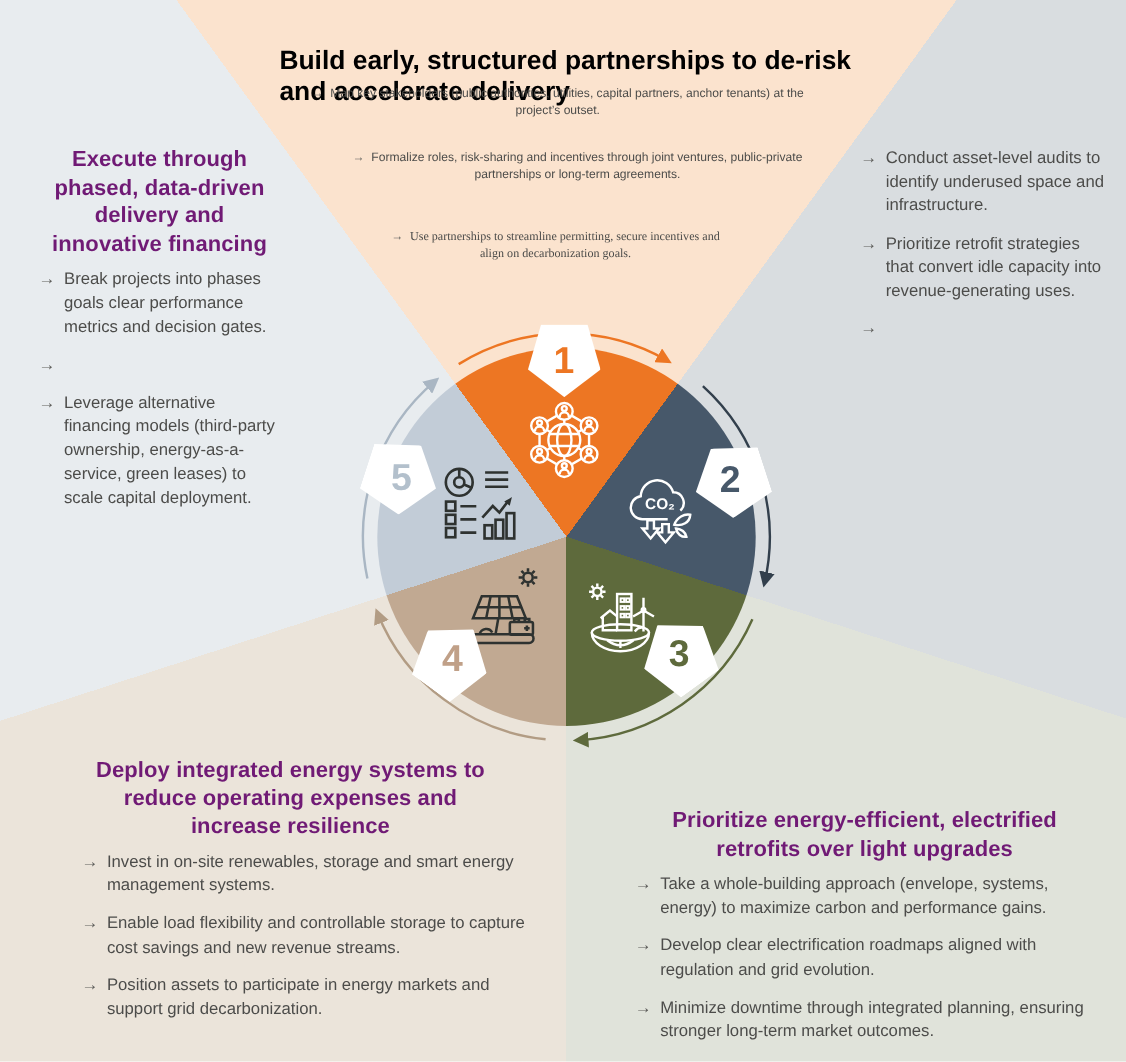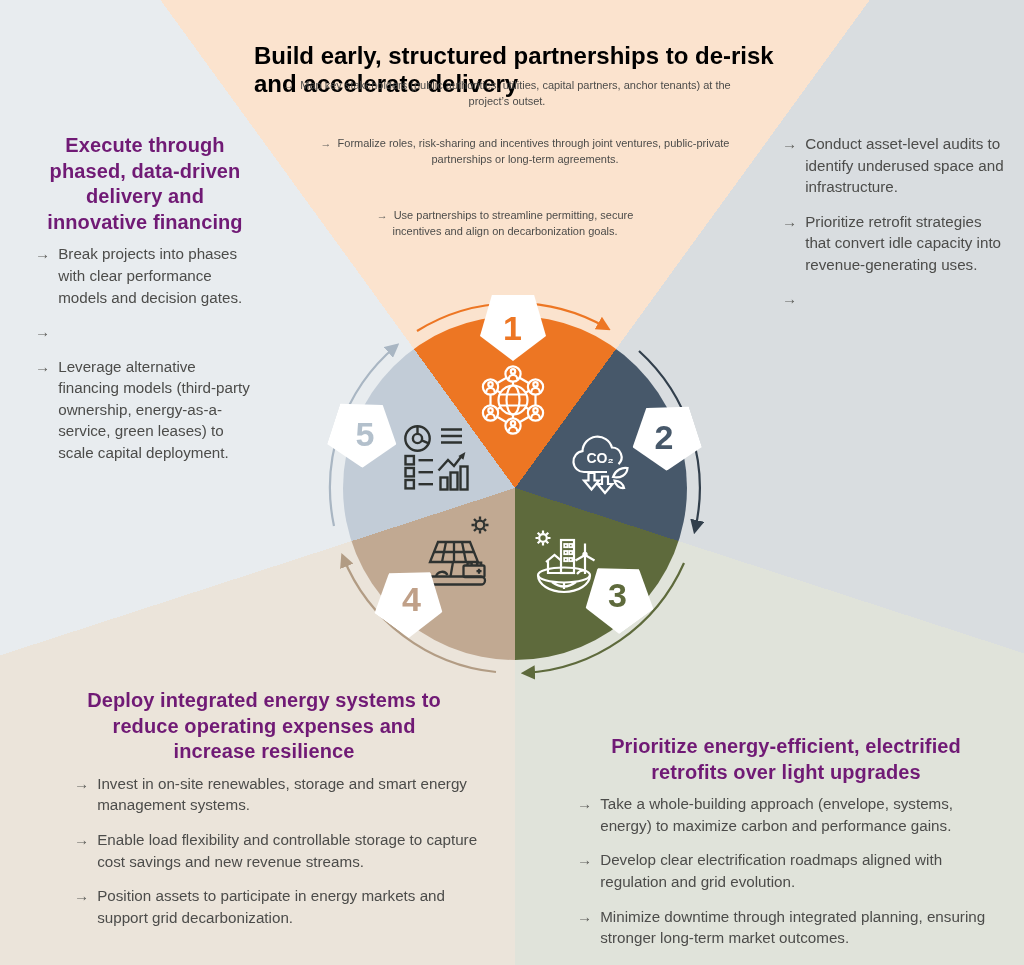--- a/index.html
+++ b/index.html
@@ -50,30 +50,30 @@
 <body>
 
 <div id="sec-top">
   <h2>Build early, structured partnerships to de-risk and accelerate delivery</h2>
   <div class="tb" style="left:262px;top:78px;width:490px;">
     <span class="arr">→</span><span>Map key stakeholders (public authorities, utilities, capital partners, anchor tenants) at the project’s outset.</span>
   </div>
   <div class="tb" style="left:300px;top:136px;width:410px;margin-left:20px;">
     <span class="arr">→</span><span>Formalize roles, risk-sharing and incentives through joint ventures, public-private partnerships or long-term agreements.</span>
   </div>
-  <div class="tb" style="left:355px;top:208px;width:300px;">
+  <div class="tb" style="left:355px;top:208px;width:300px;font-family:Liberation Serif, serif;">
     <span class="arr">→</span><span>Use partnerships to streamline permitting, secure incentives and align on decarbonization goals.</span>
   </div>
 </div>
 
 <div class="sec" style="left:35px;top:133px;width:220px;">
   <h2>Execute through phased, data-driven delivery and innovative financing</h2>
   <div class="blt">
     <span class="arr">→</span>
-    <span>Break projects into phases with clear performance models and decision gates.</span>
+    <span>Break projects into phases goals clear performance metrics and decision gates.</span>
   </div>
   <div class="blt">
     <span class="arr">→</span>
   </div>
   <div class="blt">
     <span class="arr">→</span>
     <span>Leverage alternative financing models (third-party ownership, energy-as-a-service, green leases) to scale capital deployment.</span>
   </div>
 </div>
 

